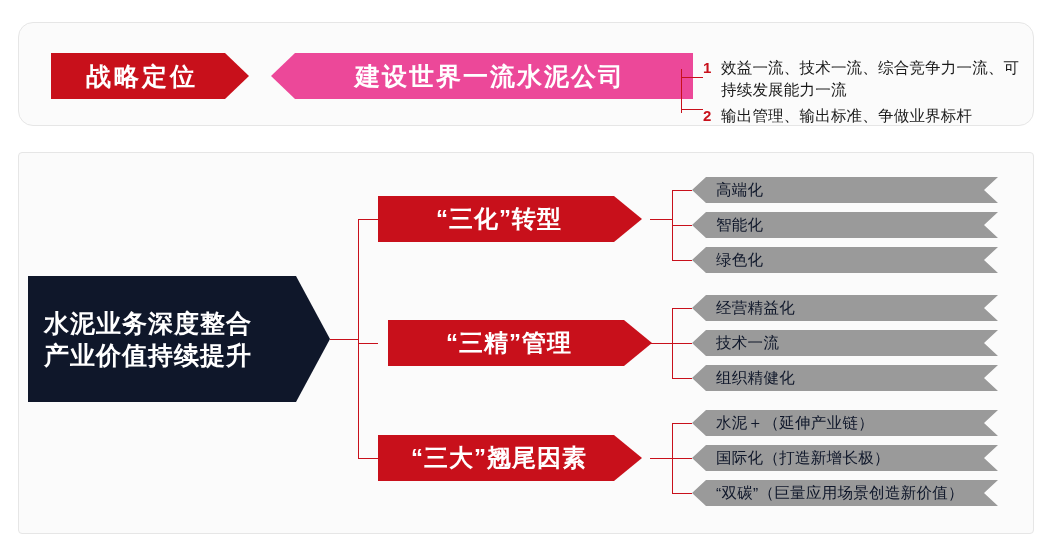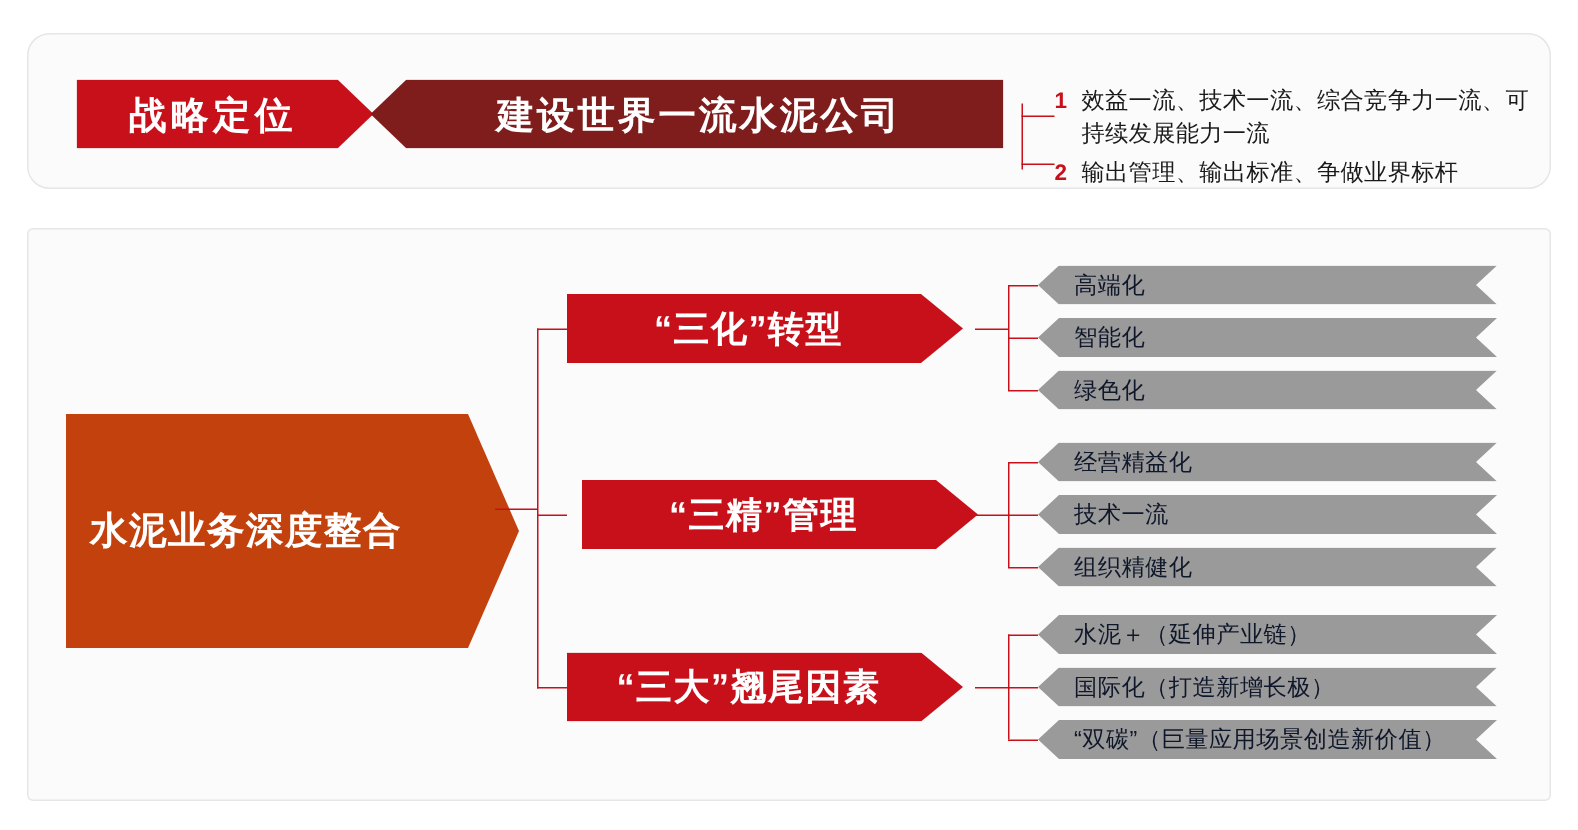--- a/index.html
+++ b/index.html
@@ -44,25 +44,25 @@
     align-items: center;
     justify-content: center;
     padding-right: 16px;
     box-sizing: border-box;
     clip-path: polygon(0 0, calc(100% - 24px) 0, 100% 50%, calc(100% - 24px) 100%, 0 100%);
   }
 
   
   .strategy-banner {
     position: absolute;
-    left: 228px;
+    left: 252px;
     top: 30px;
     width: 422px;
     height: 46px;
-    background: #7f1d1d;
+    background: #ec4899;
     color: #ffffff;
     font-size: 25px;
     font-weight: bold;
     letter-spacing: 2px;
     display: flex;
     align-items: center;
     justify-content: center;
     padding-left: 16px;
     box-sizing: border-box;
     clip-path: polygon(24px 0, 100% 0, 100% 100%, 24px 100%, 0 50%);
@@ -126,25 +126,25 @@
     height: 382px;
     background: #fbfbfb;
     border: 1px solid #e6e6e6;
     border-radius: 4px;
     box-sizing: border-box;
   }
 
   
   .root-block {
     position: absolute;
-    left: 44px;
+    left: 28px;
     top: 276px;
     width: 302px;
-    height: 156px;
-    background: #c2410c;
+    height: 126px;
+    background: #0f172a;
     color: #ffffff;
     clip-path: polygon(0 0, calc(100% - 34px) 0, 100% 50%, calc(100% - 34px) 100%, 0 100%);
     box-sizing: border-box;
     padding: 14px 40px 14px 16px;
     display: flex;
     flex-direction: column;
     justify-content: center;
   }
   .root-line1, .root-line2 {
     font-size: 25px;
@@ -238,20 +238,21 @@
       <span class="bullet-num">2</span>
       <span class="bullet-text">输出管理、输出标准、争做业界标杆</span>
     </div>
   </div>
 </div>
 
 <div class="main-panel"></div>
 
 <div class="root-block">
   <div class="root-line1">水泥业务深度整合</div>
+  <div class="root-line2">产业价值持续提升</div>
 </div>
 
 <div class="line h" style="left:330px; top:339px; width:28px;"></div>
 <div class="line v" style="left:358px; top:219px; height:240px;"></div>
 <div class="line h" style="left:358px; top:219px; width:20px;"></div>
 <div class="line h" style="left:358px; top:343px; width:20px;"></div>
 <div class="line h" style="left:358px; top:458px; width:20px;"></div>
 
 <div class="branch branch-1">“三化”转型</div>
 <div class="gline h" style="left:650px; top:219px; width:22px;"></div>

